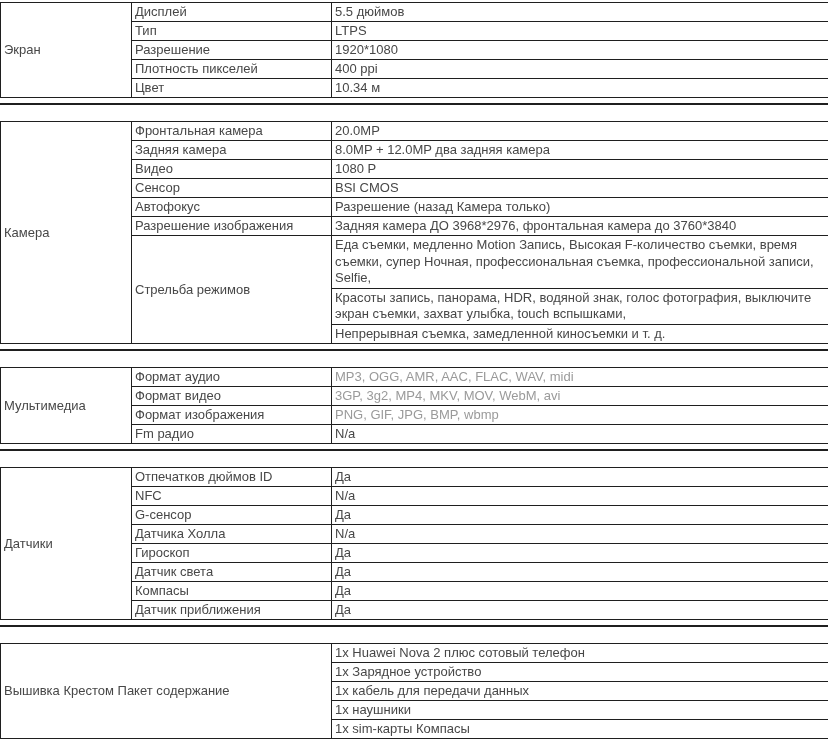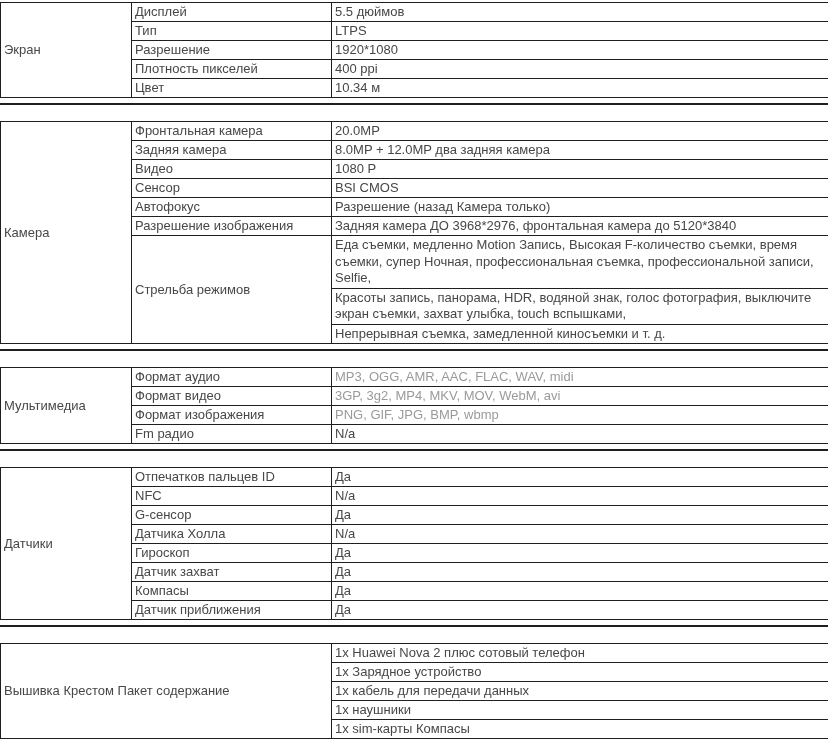--- a/index.html
+++ b/index.html
@@ -110,21 +110,21 @@
       <tr>
         <td>Сенсор</td>
         <td>BSI CMOS</td>
       </tr>
       <tr>
         <td>Автофокус</td>
         <td>Разрешение (назад Камера только)</td>
       </tr>
       <tr>
         <td>Разрешение изображения</td>
-        <td>Задняя камера ДО 3968*2976, фронтальная камера до 5120*3840</td>
+        <td>Задняя камера ДО 3968*2976, фронтальная камера до 3760*3840</td>
       </tr>
       <tr>
         <td class="sec" rowspan="3">Стрельба режимов</td>
         <td class="wrap">Еда съемки, медленно Motion Запись, Высокая F-количество съемки, время съемки, супер Ночная, профессиональная съемка, профессиональной записи, Selfie,</td>
       </tr>
       <tr>
         <td class="wrap">Красоты запись, панорама, HDR, водяной знак, голос фотография, выключите экран съемки, захват улыбка, touch вспышками,</td>
       </tr>
       <tr>
         <td class="wrap">Непрерывная съемка, замедленной киносъемки и т. д.</td>
@@ -163,41 +163,41 @@
 
   <table class="spec-table">
     <colgroup>
         <col class="c1">
         <col class="c2">
         <col class="c3">
       </colgroup>
     <tbody>
       <tr>
         <td class="sec" rowspan="8">Датчики</td>
-        <td>Отпечатков пальцев ID</td>
+        <td>Отпечатков дюймов ID</td>
         <td>Да</td>
       </tr>
       <tr>
         <td>NFC</td>
         <td>N/a</td>
       </tr>
       <tr>
         <td>G-сенсор</td>
         <td>Да</td>
       </tr>
       <tr>
         <td>Датчика Холла</td>
         <td>N/a</td>
       </tr>
       <tr>
         <td>Гироскоп</td>
         <td>Да</td>
       </tr>
       <tr>
-        <td>Датчик захват</td>
+        <td>Датчик света</td>
         <td>Да</td>
       </tr>
       <tr>
         <td>Компасы</td>
         <td>Да</td>
       </tr>
       <tr>
         <td>Датчик приближения</td>
         <td>Да</td>
       </tr>

